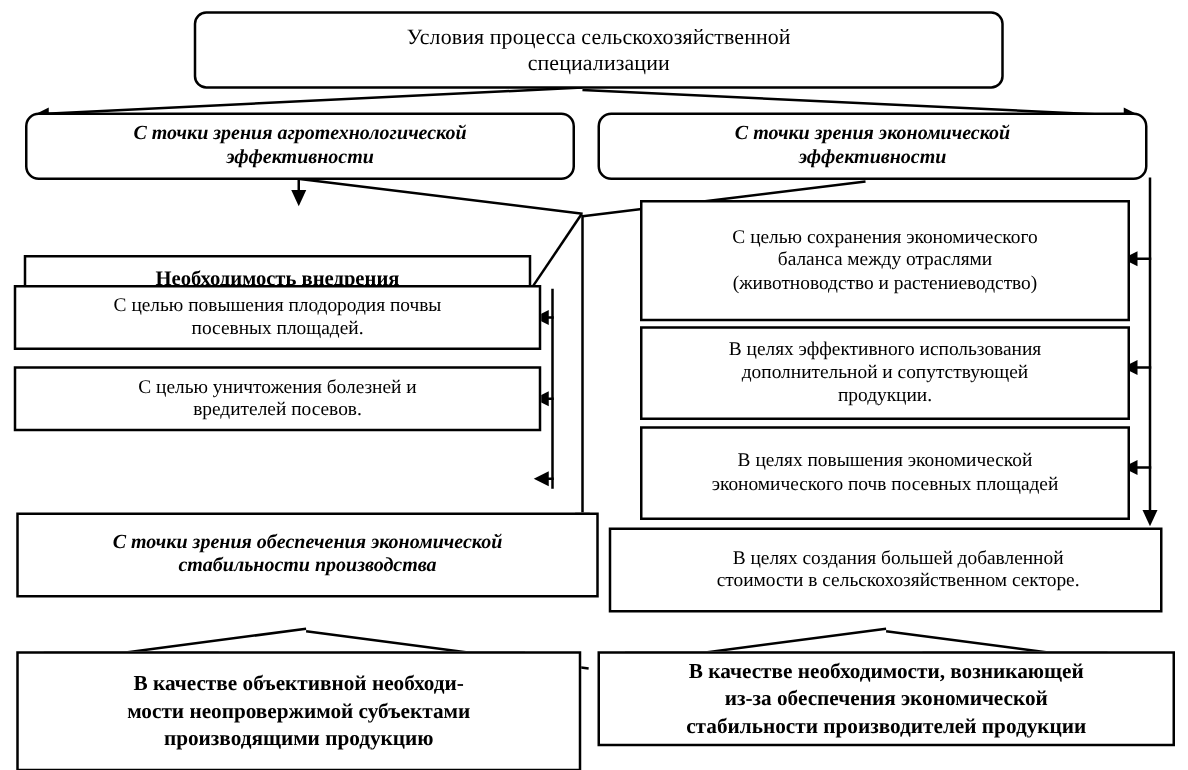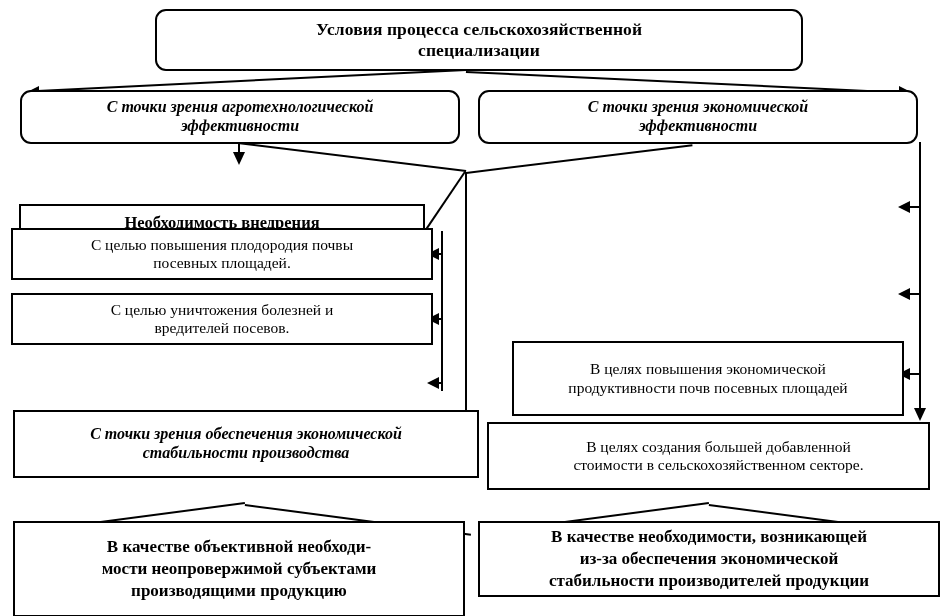--- a/index.html
+++ b/index.html
@@ -31,23 +31,24 @@
   .box .txt {
     display: block;
     width: 100%;
     padding: 0 6px;
     white-space: pre-line;
   }
   .rounded {
     border-radius: 11px;
   }
   .b-title {
-    font-weight: bold;
+    font-weight: normal;
     font-size: 17.5px;
     letter-spacing: 0.1px;
+    border-radius: 10px;
   }
   .b-italic {
     font-weight: bold;
     font-style: italic;
     font-size: 16px;
   }
   .b-plain {
     font-weight: normal;
     font-size: 15.5px;
   }
@@ -166,25 +167,35 @@
   <div class="arrow-left" style="left:427px; top:377px;"></div>
 
   <div class="ln" style="left:465px; top:172px; width:2px; height:243px;"></div>
   <div class="arrow-down" style="left:460px; top:410px;"></div>
 
   <div class="box b-italic" style="left:13px; top:410px; width:466px; height:68px;">
     <span class="txt">С точки зрения обеспечения экономической
 стабильности производства</span>
   </div>
 
-
+  <div class="box b-plain" style="left:512px; top:160px; width:392px; height:97px;">
+    <span class="txt">С целью сохранения экономического
+баланса между отраслями
+(животноводство и растениеводство)</span>
+  </div>
+
+  <div class="box b-plain" style="left:512px; top:261px; width:392px; height:75px;">
+    <span class="txt">В целях эффективного использования
+дополнительной и сопутствующей
+продукции.</span>
+  </div>
 
   <div class="box b-plain" style="left:512px; top:341px; width:392px; height:75px;">
     <span class="txt">В целях повышения экономической
-продуктивности почв посевных площадей</span>
+экономического почв посевных площадей</span>
   </div>
 
   <div class="ln" style="left:919px; top:142px; width:2px; height:272px;"></div>
   <div class="ln" style="left:904px; top:206px; width:17px; height:2px;"></div>
   <div class="ln" style="left:904px; top:293px; width:17px; height:2px;"></div>
   <div class="ln" style="left:904px; top:373px; width:17px; height:2px;"></div>
   <div class="arrow-left" style="left:898px; top:201px;"></div>
   <div class="arrow-left" style="left:898px; top:288px;"></div>
   <div class="arrow-left" style="left:898px; top:368px;"></div>
   <div class="arrow-down" style="left:914px; top:408px;"></div>

